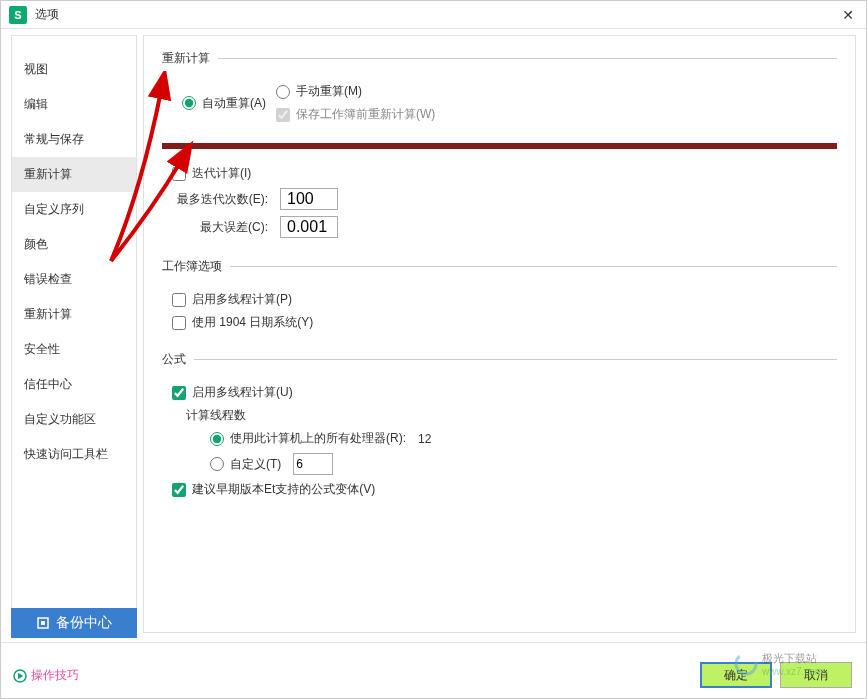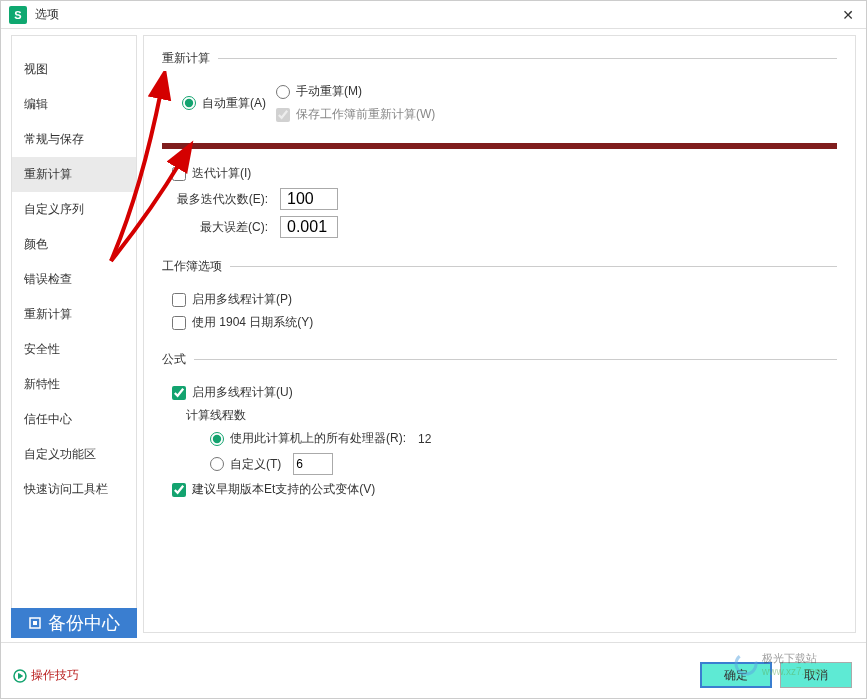--- a/index.html
+++ b/index.html
@@ -16,25 +16,25 @@
 fieldset { border: none; border-top: 1px solid #ccc; margin-bottom: 14px; padding-top: 10px; }
 legend { padding-right: 8px; color: #333; }
 .row { display: flex; align-items: center; margin: 6px 0 6px 10px; gap: 6px; }
 .radio-row { display: flex; margin-left: 10px; }
 input[type="text"] { width: 58px; height: 22px; border: 1px solid #aaa; padding: 0 6px; font-size: 16px; }
 input[type="number"] { width: 40px; height: 22px; border: 1px solid #aaa; padding: 0 2px; font-size: 12px; }
 input[type="checkbox"], input[type="radio"] { width: 14px; height: 14px; accent-color: #13a36f; }
 .indent-1 { margin-left: 24px; text-align: center; }
 .indent-2 { margin-left: 48px; }
 .footer { position: absolute; bottom: 0; left: 0; right: 0; height: 56px; border-top: 1px solid #e0e0e0; }
-.backup-btn { position: absolute; left: 10px; top: -35px; width: 126px; height: 30px; background: #3a7ed0; color: #fff; display: flex; align-items: center; justify-content: center; gap: 6px; cursor: pointer; font-size: 18px; }
-.tips-link { position: absolute; left: 12px; bottom: 14px; color: #b91c1c; display: flex; align-items: center; gap: 4px; cursor: pointer; }
+.backup-btn { position: absolute; left: 10px; top: -35px; width: 126px; height: 30px; background: #3a7ed0; color: #fff; display: flex; align-items: center; justify-content: center; gap: 6px; cursor: pointer; font-size: 14px; }
+.tips-link { position: absolute; left: 12px; bottom: 14px; color: #ec4899; display: flex; align-items: center; gap: 4px; cursor: pointer; }
 .tips-link svg { stroke: #13a36f; }
 .btns { position: absolute; right: 14px; bottom: 10px; display: flex; gap: 8px; }
-.btn { width: 72px; height: 26px; border: 1px solid #aaa; background: #5eead4; cursor: pointer; display: flex; align-items: center; justify-content: center; }
+.btn { width: 72px; height: 26px; border: 1px solid #aaa; background: #bef264; cursor: pointer; display: flex; align-items: center; justify-content: center; }
 .btn.primary { border: 2px solid #3a7ed0; }
 .watermark { position: absolute; right: 12px; bottom: 16px; opacity: 0.5; pointer-events: none; }
 .arrow-svg { position: absolute; left: 90px; top: 70px; pointer-events: none; }
 .disabled-label { color: #888; }
 .field-label { display: inline-block; width: 96px; text-align: right; margin-right: 6px;}
 </style>
 </head>
 <body>
 
 <div class="titlebar">
@@ -47,21 +47,20 @@
   <div class="sidebar">
     <div class="sidebar-item">视图</div>
     <div class="sidebar-item">编辑</div>
     <div class="sidebar-item">常规与保存</div>
     <div class="sidebar-item active">重新计算</div>
     <div class="sidebar-item">自定义序列</div>
     <div class="sidebar-item">颜色</div>
     <div class="sidebar-item">错误检查</div>
     <div class="sidebar-item">重新计算</div>
     <div class="sidebar-item">安全性</div>
-    <div class="sidebar-item">新特性</div>
     <div class="sidebar-item">信任中心</div>
     <div class="sidebar-item">自定义功能区</div>
     <div class="sidebar-item">快速访问工具栏</div>
   </div>
 
   <div class="content">
 
     <fieldset>
       <legend>重新计算</legend>
       <div class="radio-row">

